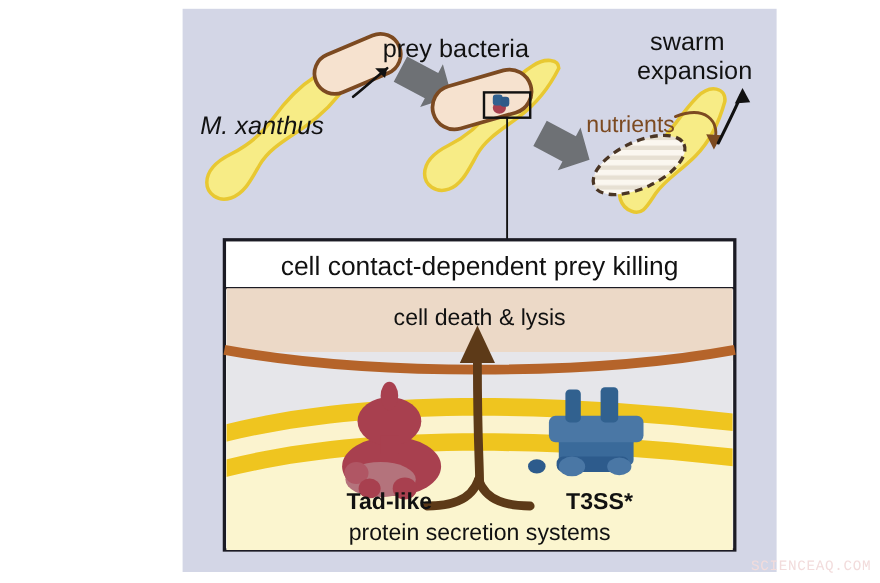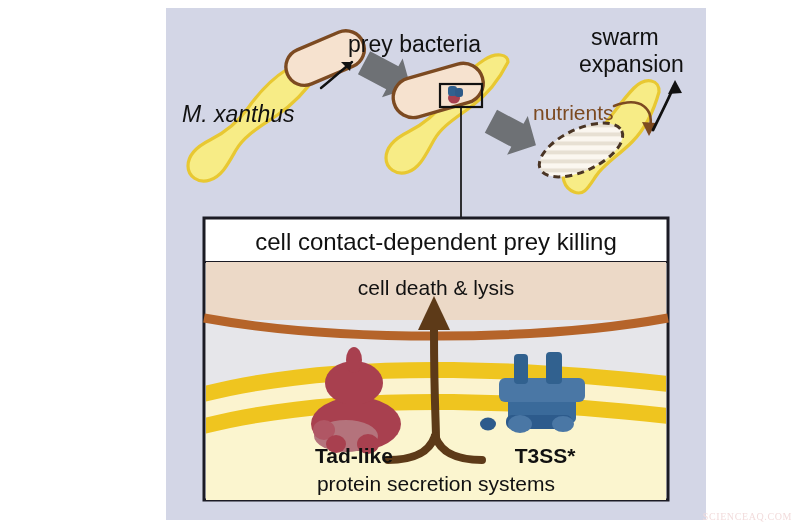--- a/index.html
+++ b/index.html
@@ -7,22 +7,22 @@
     width:800px;height:530px;
     background:#ffffff;
     font-family:"Liberation Sans",sans-serif;
     overflow:hidden;
     position:relative;
   }
   #stage{position:absolute;left:0;top:0;width:740px;height:530px;margin-left:36px;}
   #stage svg{display:block;}
   .wm{
     position:absolute;right:8px;bottom:8px;
-    font-family:Liberation Serif, serif;
-    font-size:10px;letter-spacing:0.6px;
+    font-family:Liberation Mono, monospace;
+    font-size:13px;letter-spacing:0.6px;
     color:#f2dcdc;
     user-select:none;
   }
 </style>
 </head>
 <body>
 
 <div id="stage">
 <svg width="800" height="530" viewBox="0 0 800 530" xmlns="http://www.w3.org/2000/svg">
   <defs>

